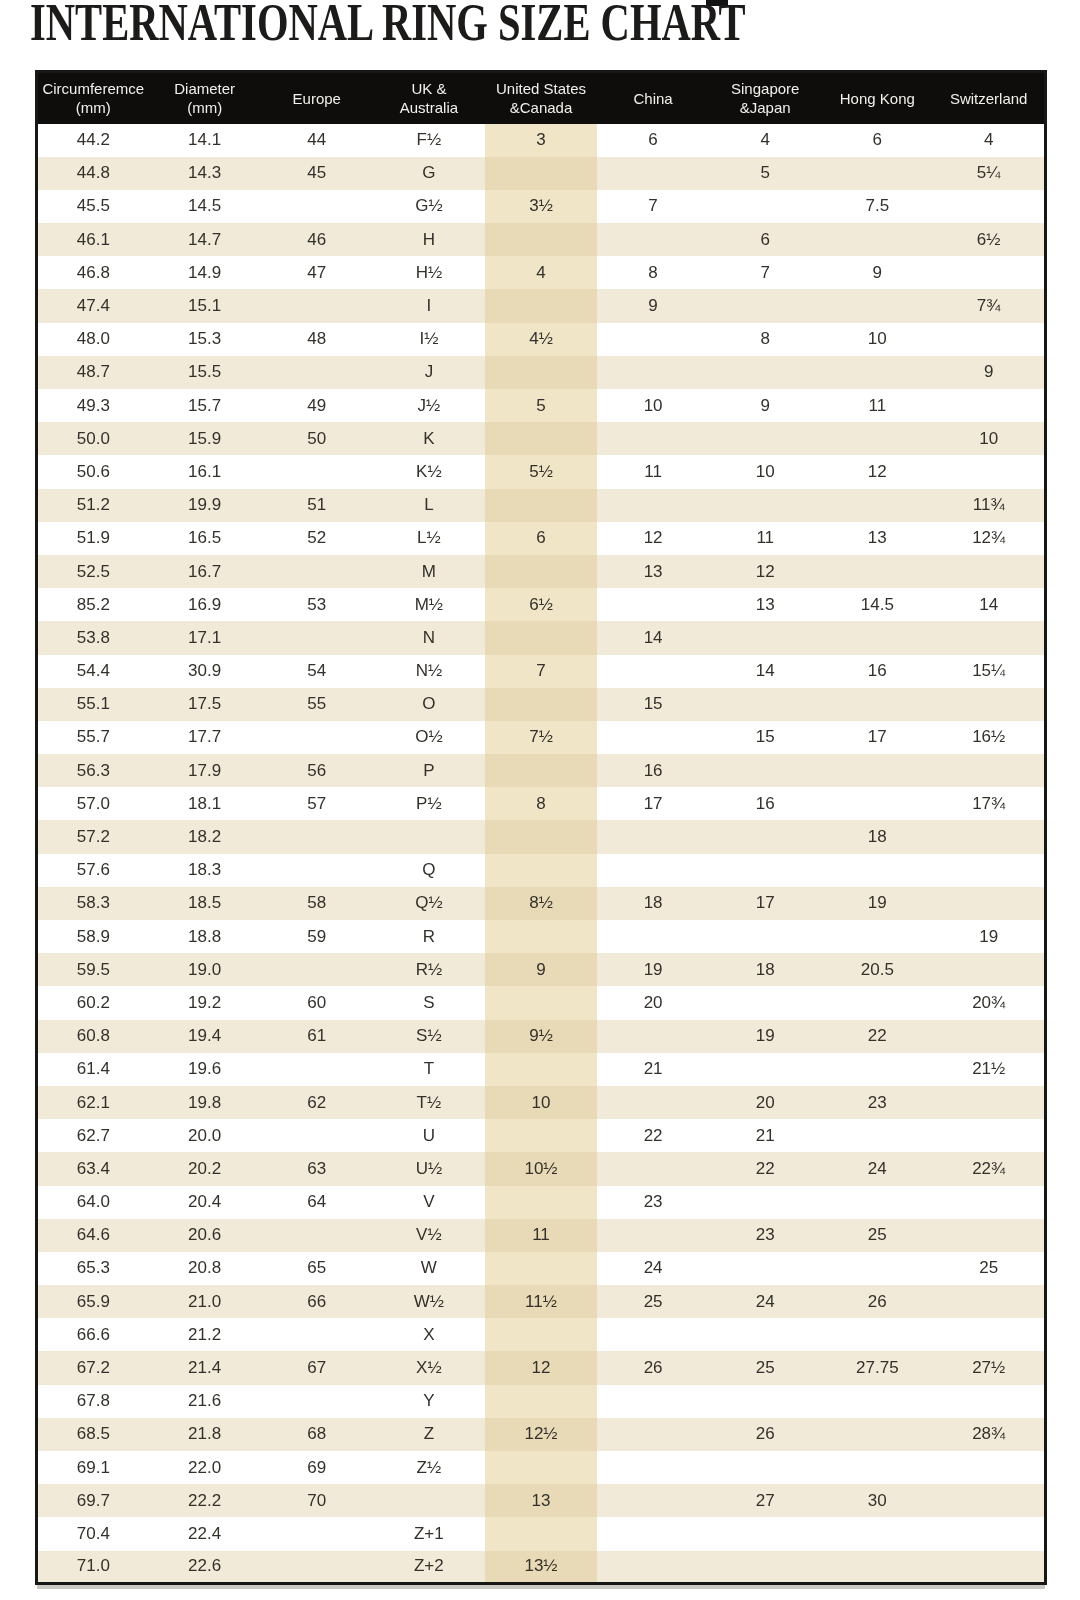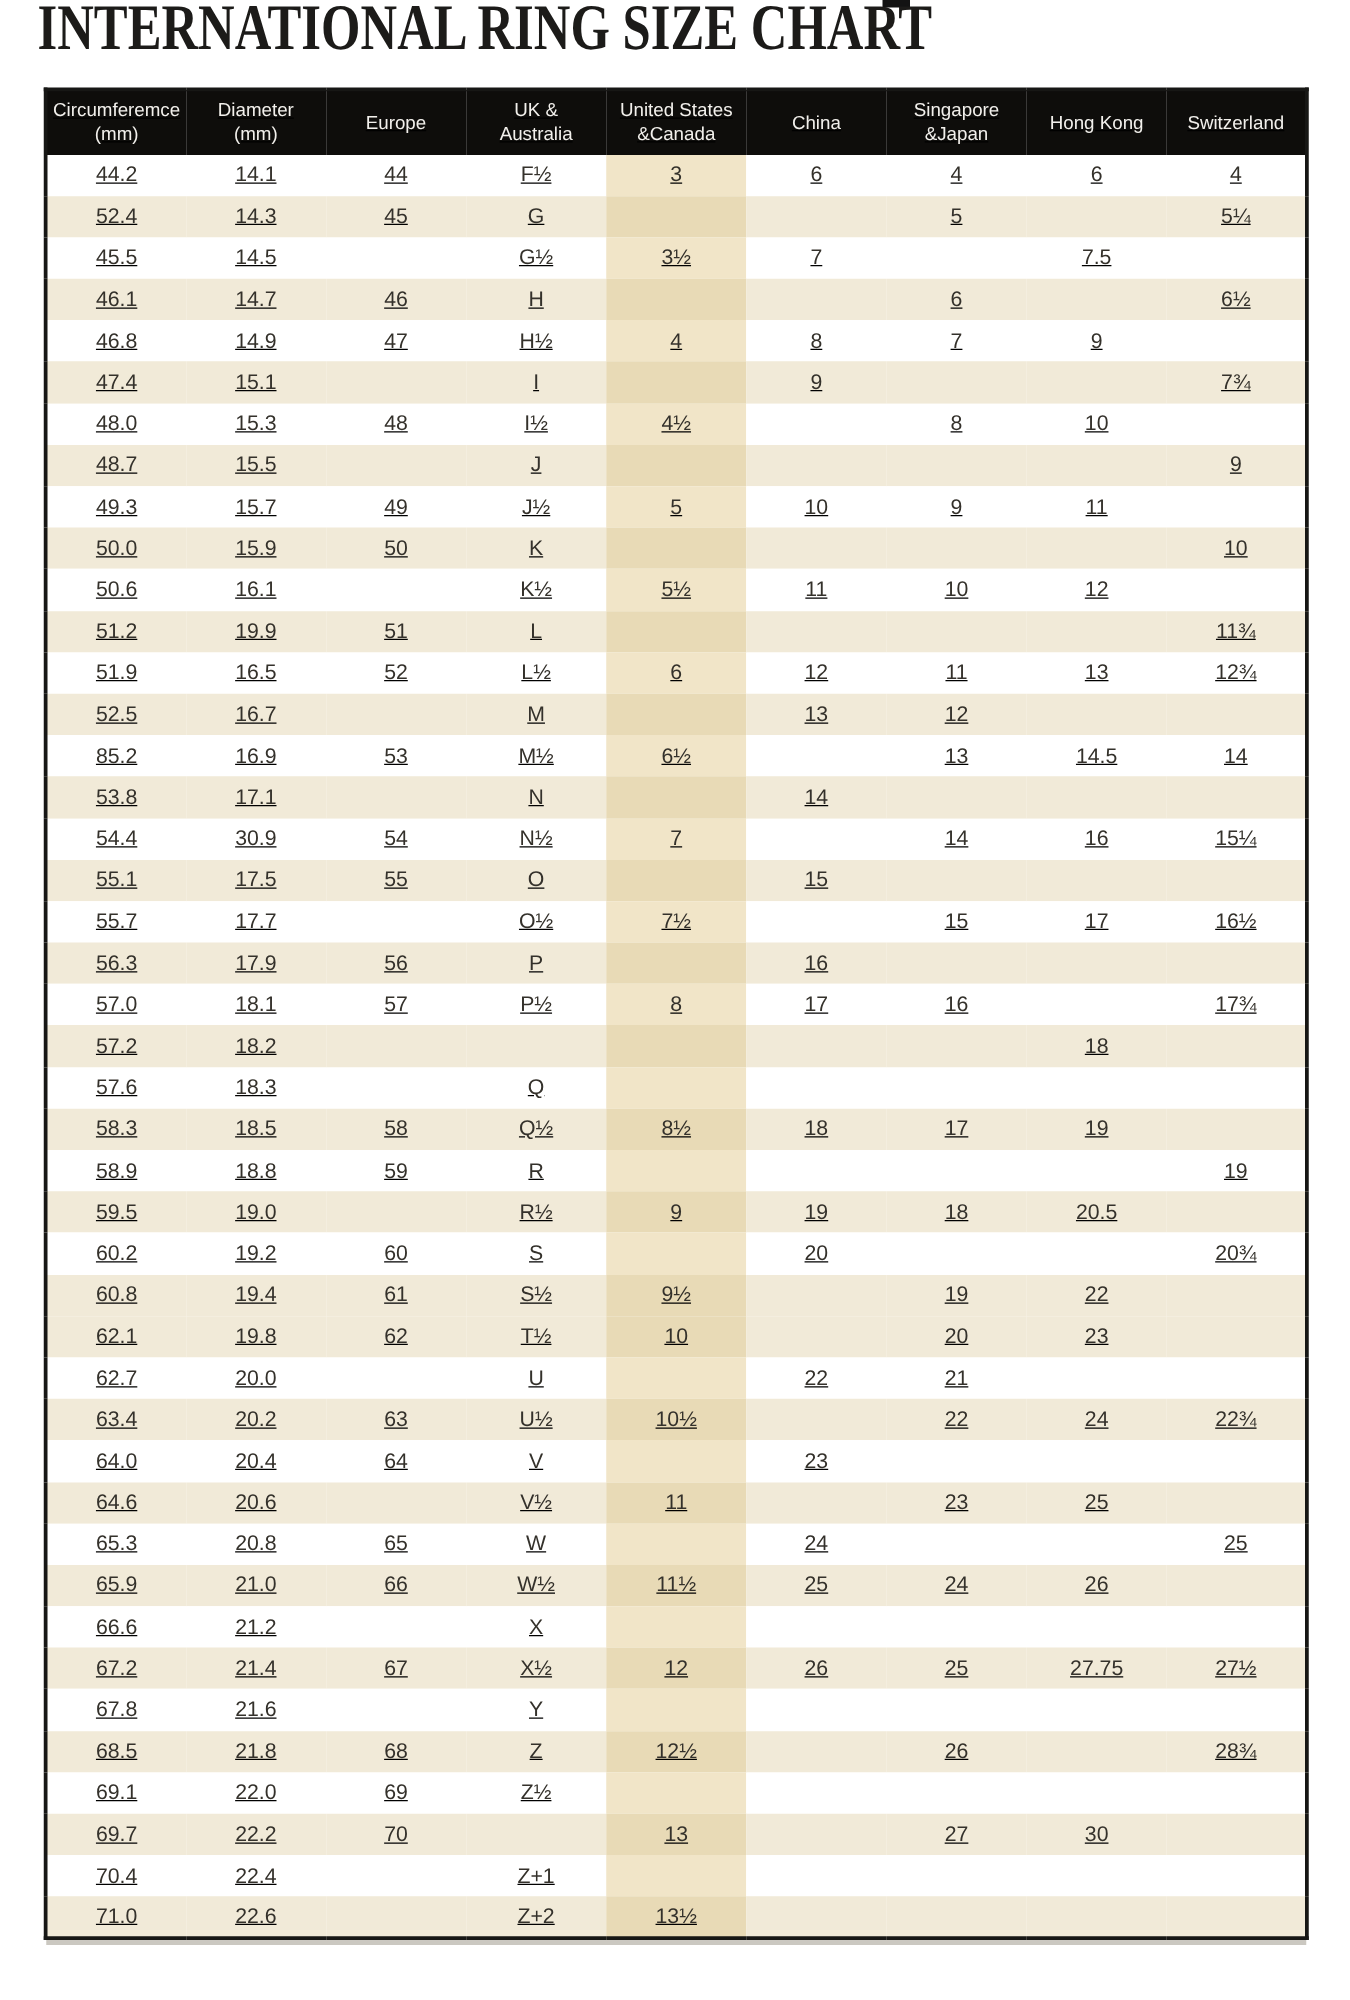--- a/index.html
+++ b/index.html
@@ -41,21 +41,20 @@
 
   .table-wrap {
     position: absolute; left: 35px; top: 70px; width: 1012px;
   }
   table.ring-table {
     width: 100%;
     border-collapse: collapse;
     table-layout: fixed;
     border: 3px solid var(--border);
     box-shadow: 0 6px 0 -2px rgba(160,154,142,0.55);
-    text-decoration: underline;
   }
   thead th {
     background: var(--header-bg);
     color: var(--header-text);
     font-weight: 400;
     font-size: 15px;
     line-height: 1.3;
     height: 52px;
     padding: 2px 0;
     text-align: center;
@@ -108,21 +107,21 @@
             <td>14.1</td>
             <td>44</td>
             <td>F½</td>
             <td class="us">3</td>
             <td>6</td>
             <td>4</td>
             <td>6</td>
             <td>4</td>
           </tr>
           <tr class="alt">
-            <td>52.4</td>
+            <td>44.8</td>
             <td>14.3</td>
             <td>45</td>
             <td>G</td>
             <td class="us"></td>
             <td></td>
             <td>5</td>
             <td></td>
             <td>5¼</td>
           </tr>
           <tr>
@@ -404,20 +403,31 @@
             <td>60.8</td>
             <td>19.4</td>
             <td>61</td>
             <td>S½</td>
             <td class="us">9½</td>
             <td></td>
             <td>19</td>
             <td>22</td>
             <td></td>
           </tr>
+          <tr>
+            <td>61.4</td>
+            <td>19.6</td>
+            <td></td>
+            <td>T</td>
+            <td class="us"></td>
+            <td>21</td>
+            <td></td>
+            <td></td>
+            <td>21½</td>
+          </tr>
           <tr class="alt">
             <td>62.1</td>
             <td>19.8</td>
             <td>62</td>
             <td>T½</td>
             <td class="us">10</td>
             <td></td>
             <td>20</td>
             <td>23</td>
             <td></td>

